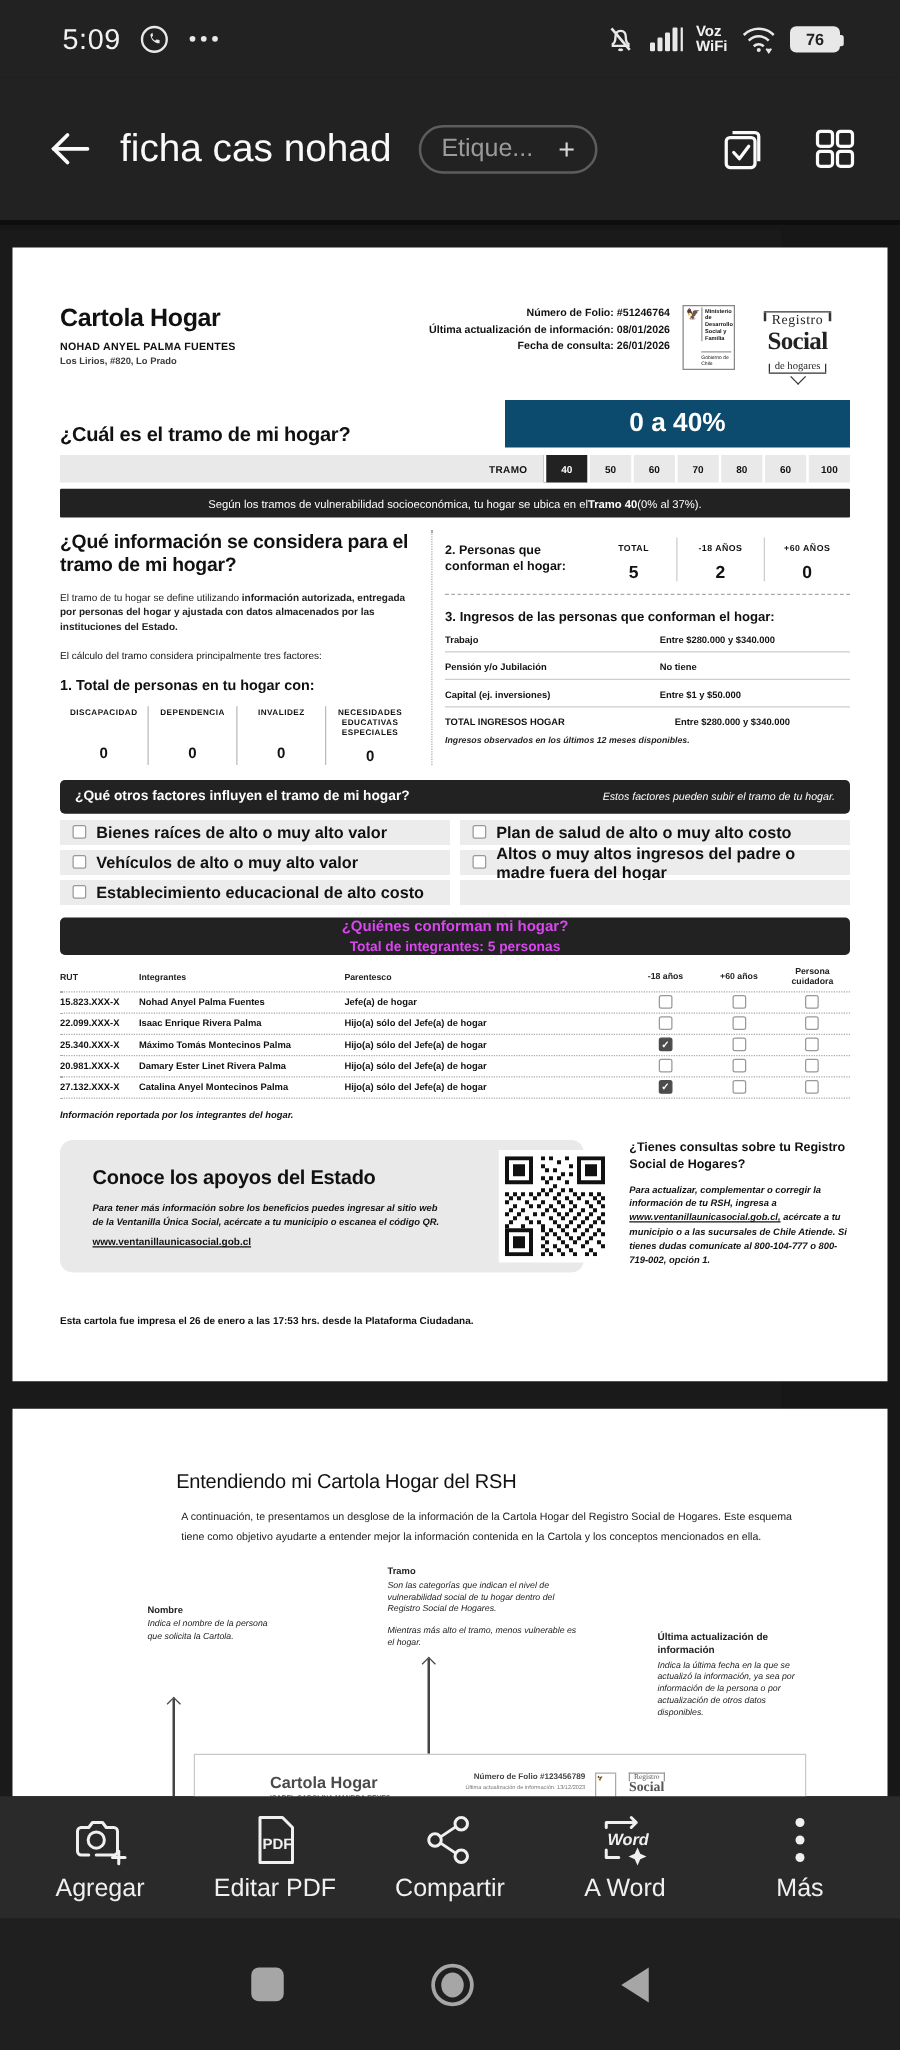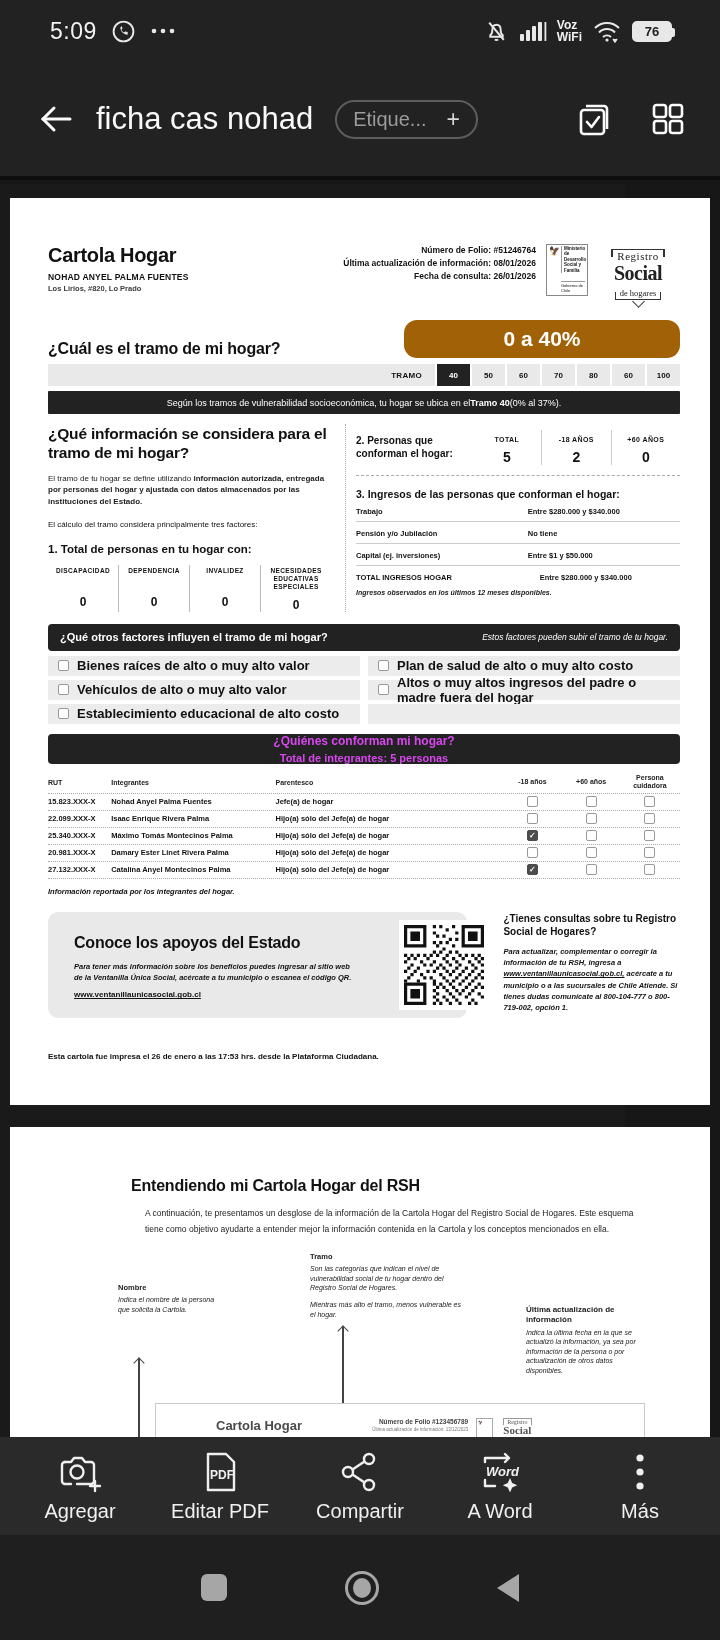--- a/index.html
+++ b/index.html
@@ -51,21 +51,21 @@
   .badge .l1::before { left:0; } .badge .l1::after { right:0; }
   .badge .l2 { font-size:20px; font-weight:700; line-height:18px; letter-spacing:-.5px; }
   .badge .l3 { font-size:8.5px; display:inline-block; border-bottom:1.5px solid #333; padding:0 5px 1px; position:relative; }
   .badge .l3::before, .badge .l3::after { content:''; position:absolute; bottom:0; width:1.5px; height:7px; background:#333; }
   .badge .l3::before { left:0; } .badge .l3::after { right:0; }
   .badge .chev { width:9px; height:9px; border-right:1.5px solid #333; border-bottom:1.5px solid #333; transform:rotate(45deg); margin:-3px auto 0; }
 
   
   .tramo-row { display:flex; align-items:flex-end; margin-top:14px; }
   .tramo-q { font-size:16px; font-weight:700; flex:1; letter-spacing:-.2px; }
-  .tramo-box { width:276px; height:38px; background:#a16207; color:#fff; border-radius:13px;
+  .tramo-box { width:276px; height:38px; background:#0c4a6e; color:#fff; border-radius:0;
     display:flex; align-items:center; justify-content:center; font-size:21px; font-weight:700; }
   .scale { display:flex; align-items:center; height:22px; background:#e9e9e9; margin-top:6px; }
   .scale-label { flex:1; text-align:right; font-size:8px; font-weight:700; padding-right:13px; letter-spacing:.3px; }
   .scale-cell { width:35px; height:22px; display:flex; align-items:center; justify-content:center;
     font-size:8px; font-weight:700; border-left:2px solid #fff; }
   .scale-cell.sel { background:#222; color:#fff; }
   .tramo-note { height:23px; background:#222; color:#fff; margin-top:5px; display:flex; align-items:center;
     justify-content:center; font-size:9px; border-radius:1px; }
 
   
@@ -131,21 +131,21 @@
   .ap-p { font-size:7.5px; font-style:italic; font-weight:700; line-height:1.5; margin-top:9px; }
   .ap-url { font-size:8px; font-weight:700; text-decoration:underline; margin-top:2px; display:inline-block; }
   .qr { position:absolute; right:-22px; top:8px; width:90px; height:90px; background:#fff; padding:5px; }
   .consultas { margin-left:36px; width:180px; }
   .cs-title { font-size:10px; font-weight:700; line-height:1.3; }
   .cs-p { font-size:7.5px; font-style:italic; font-weight:700; line-height:1.5; margin-top:8px; }
   .cs-p .u { text-decoration:underline; }
   .p1-footer { font-size:8px; font-weight:700; margin-top:34px; }
 
   
-  .p2-head { position:absolute; left:121px; top:50px; font-size:16px; font-weight:700; letter-spacing:-.2px; }
+  .p2-head { position:absolute; left:131px; top:50px; font-size:16px; font-weight:400; letter-spacing:-.2px; }
   .p2-para { position:absolute; left:135px; top:78px; width:500px; font-size:8.5px; line-height:1.9; color:#222; }
   .ann { position:absolute; font-size:7px; line-height:1.35; color:#222; }
   .ann .t { font-weight:700; font-size:7.5px; font-style:normal; margin-bottom:2px; }
   .ann .i { font-style:italic; }
   .pointer { position:absolute; width:1.5px; background:#444; }
   .pointer::before { content:''; position:absolute; top:0; left:-3px; width:7px; height:7px;
     border-left:1.5px solid #444; border-top:1.5px solid #444; transform:rotate(45deg); }
   .mini-box { position:absolute; left:145px; top:276px; width:490px; height:60px; border:1px solid #c9c9c9;
     background:#fff; display:flex; padding:14px 10px 0 60px; }
   .mini-title { font-size:13px; font-weight:700; color:#4a4a4a; }

